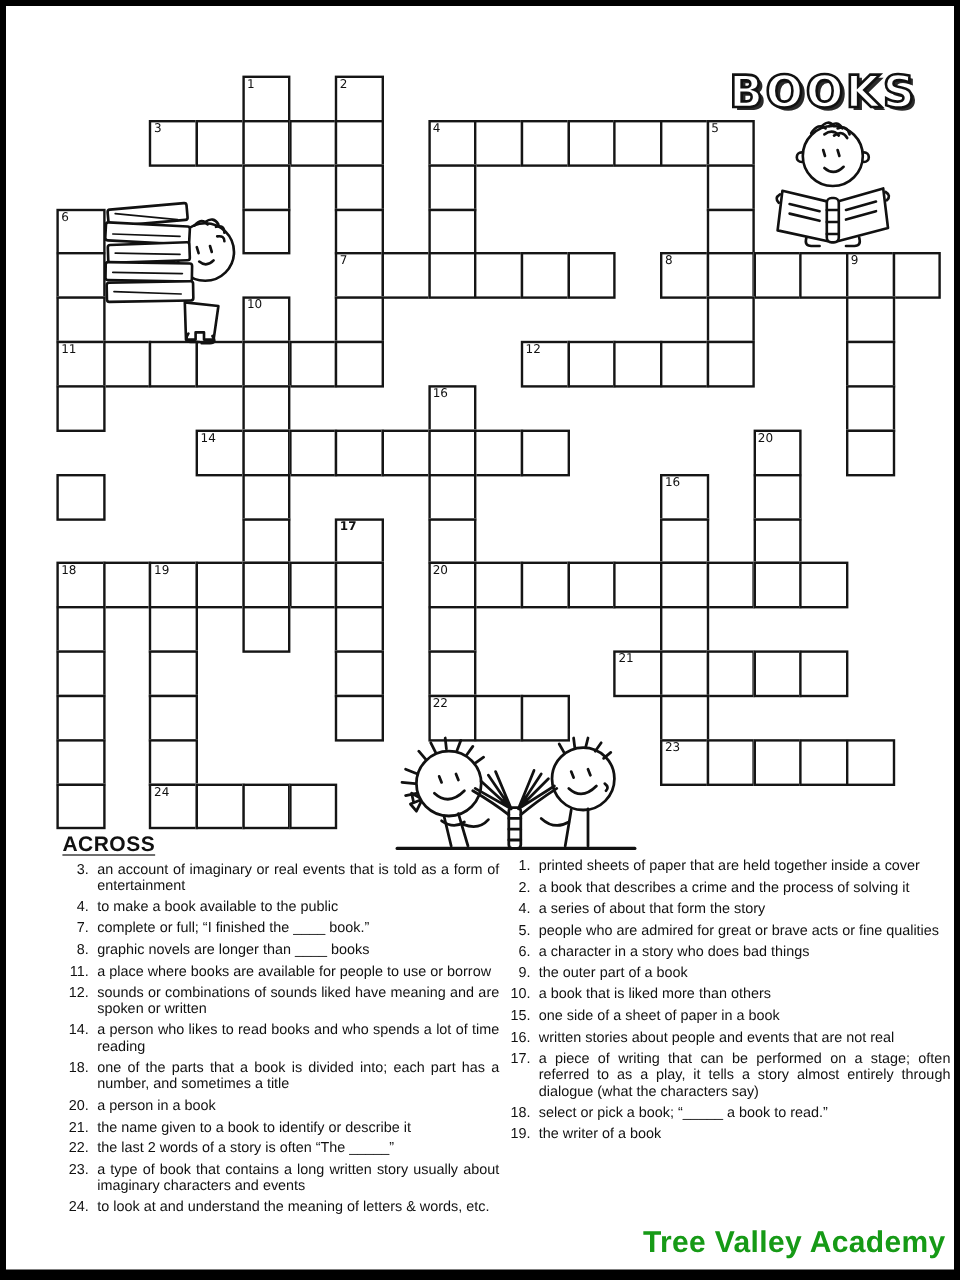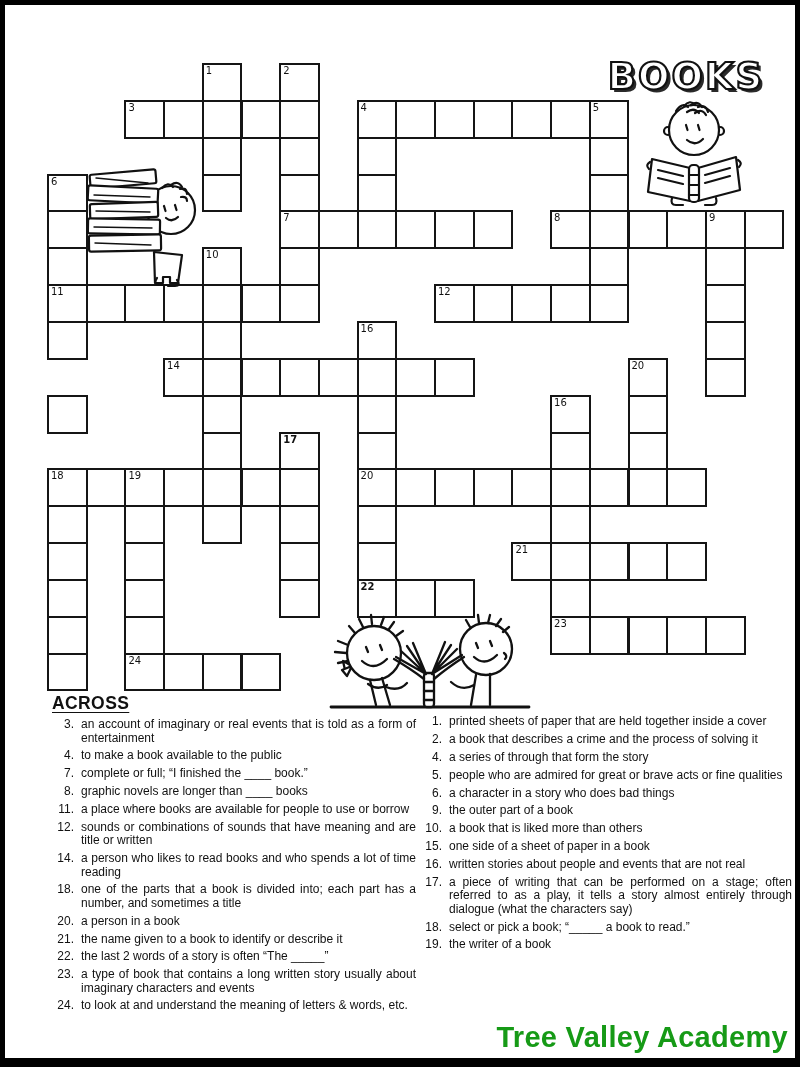--- a/index.html
+++ b/index.html
@@ -20,21 +20,21 @@
   .clue .num{flex:0 0 24px;text-align:right;margin-right:7px;white-space:nowrap}
   .clue .txt{flex:1;text-align:justify}
   #across-clues{left:50px;top:697px;width:366px}
   #down-clues{left:418px;top:715px;width:374px}
   
   .illo{position:absolute;z-index:5}
   #books-title{left:608px;top:50px}
   #boy-reading{left:638px;top:98px}
   #kid-books{left:78px;top:166px}
   #kids-pair{left:323px;top:612px}
-  .credit{position:absolute;top:1021px;right:12px;font-size:29px;font-weight:bold;
+  .credit{position:absolute;top:1021px;right:12px;font-size:25px;font-weight:bold;
           letter-spacing:.3px;z-index:10}
   svg{display:block}
 </style>
 </head>
 <body>
 
 <div class="frame"></div>
 
 <div class="illo" id="books-title">
   <svg width="156" height="52" viewBox="0 0 156 52">
@@ -269,21 +269,21 @@
     <div class="cell" style="left: 511.4px; top: 542px;">
       <span class="cellnum">21</span>
     </div>
     <div class="cell" style="left: 550.1px; top: 542px;"></div>
     <div class="cell" style="left: 588.8px; top: 542px;"></div>
     <div class="cell" style="left: 627.5px; top: 542px;"></div>
     <div class="cell" style="left: 666.2px; top: 542px;"></div>
     <div class="cell" style="left: 47px; top: 578.9px;"></div>
     <div class="cell" style="left: 124.4px; top: 578.9px;"></div>
     <div class="cell" style="left: 279.2px; top: 578.9px;"></div>
-    <div class="cell" style="left: 356.6px; top: 578.9px; font-weight: bold;">
+    <div class="cell" style="left: 356.6px; top: 578.9px;">
       <span class="cellnum">22</span>
     </div>
     <div class="cell" style="left: 395.3px; top: 578.9px;"></div>
     <div class="cell" style="left: 434px; top: 578.9px;"></div>
     <div class="cell" style="left: 550.1px; top: 578.9px;"></div>
     <div class="cell" style="left: 47px; top: 615.8px;"></div>
     <div class="cell" style="left: 124.4px; top: 615.8px;"></div>
     <div class="cell" style="left: 550.1px; top: 615.8px;">
       <span class="cellnum">23</span>
     </div>
@@ -318,21 +318,21 @@
       <div class="clue">
         <span class="num">8.</span>
         <span class="txt">graphic novels are longer than ____ books</span>
       </div>
       <div class="clue">
         <span class="num">11.</span>
         <span class="txt">a place where books are available for people to use or borrow</span>
       </div>
       <div class="clue">
         <span class="num">12.</span>
-        <span class="txt">sounds or combinations of sounds that have meaning and are title or written</span>
+        <span class="txt">sounds or combinations of sounds liked have meaning and are spoken or written</span>
       </div>
       <div class="clue">
         <span class="num">14.</span>
         <span class="txt">a person who likes to read books and who spends a lot of time reading</span>
       </div>
       <div class="clue">
         <span class="num">18.</span>
         <span class="txt">one of the parts that a book is divided into; each part has a number, and sometimes a title</span>
       </div>
       <div class="clue">
@@ -363,21 +363,21 @@
       <div class="clue">
         <span class="num">1.</span>
         <span class="txt">printed sheets of paper that are held together inside a cover</span>
       </div>
       <div class="clue">
         <span class="num">2.</span>
         <span class="txt">a book that describes a crime and the process of solving it</span>
       </div>
       <div class="clue">
         <span class="num">4.</span>
-        <span class="txt">a series of through that form the story</span>
+        <span class="txt">a series of about that form the story</span>
       </div>
       <div class="clue">
         <span class="num">5.</span>
         <span class="txt">people who are admired for great or brave acts or fine qualities</span>
       </div>
       <div class="clue">
         <span class="num">6.</span>
         <span class="txt">a character in a story who does bad things</span>
       </div>
       <div class="clue">

